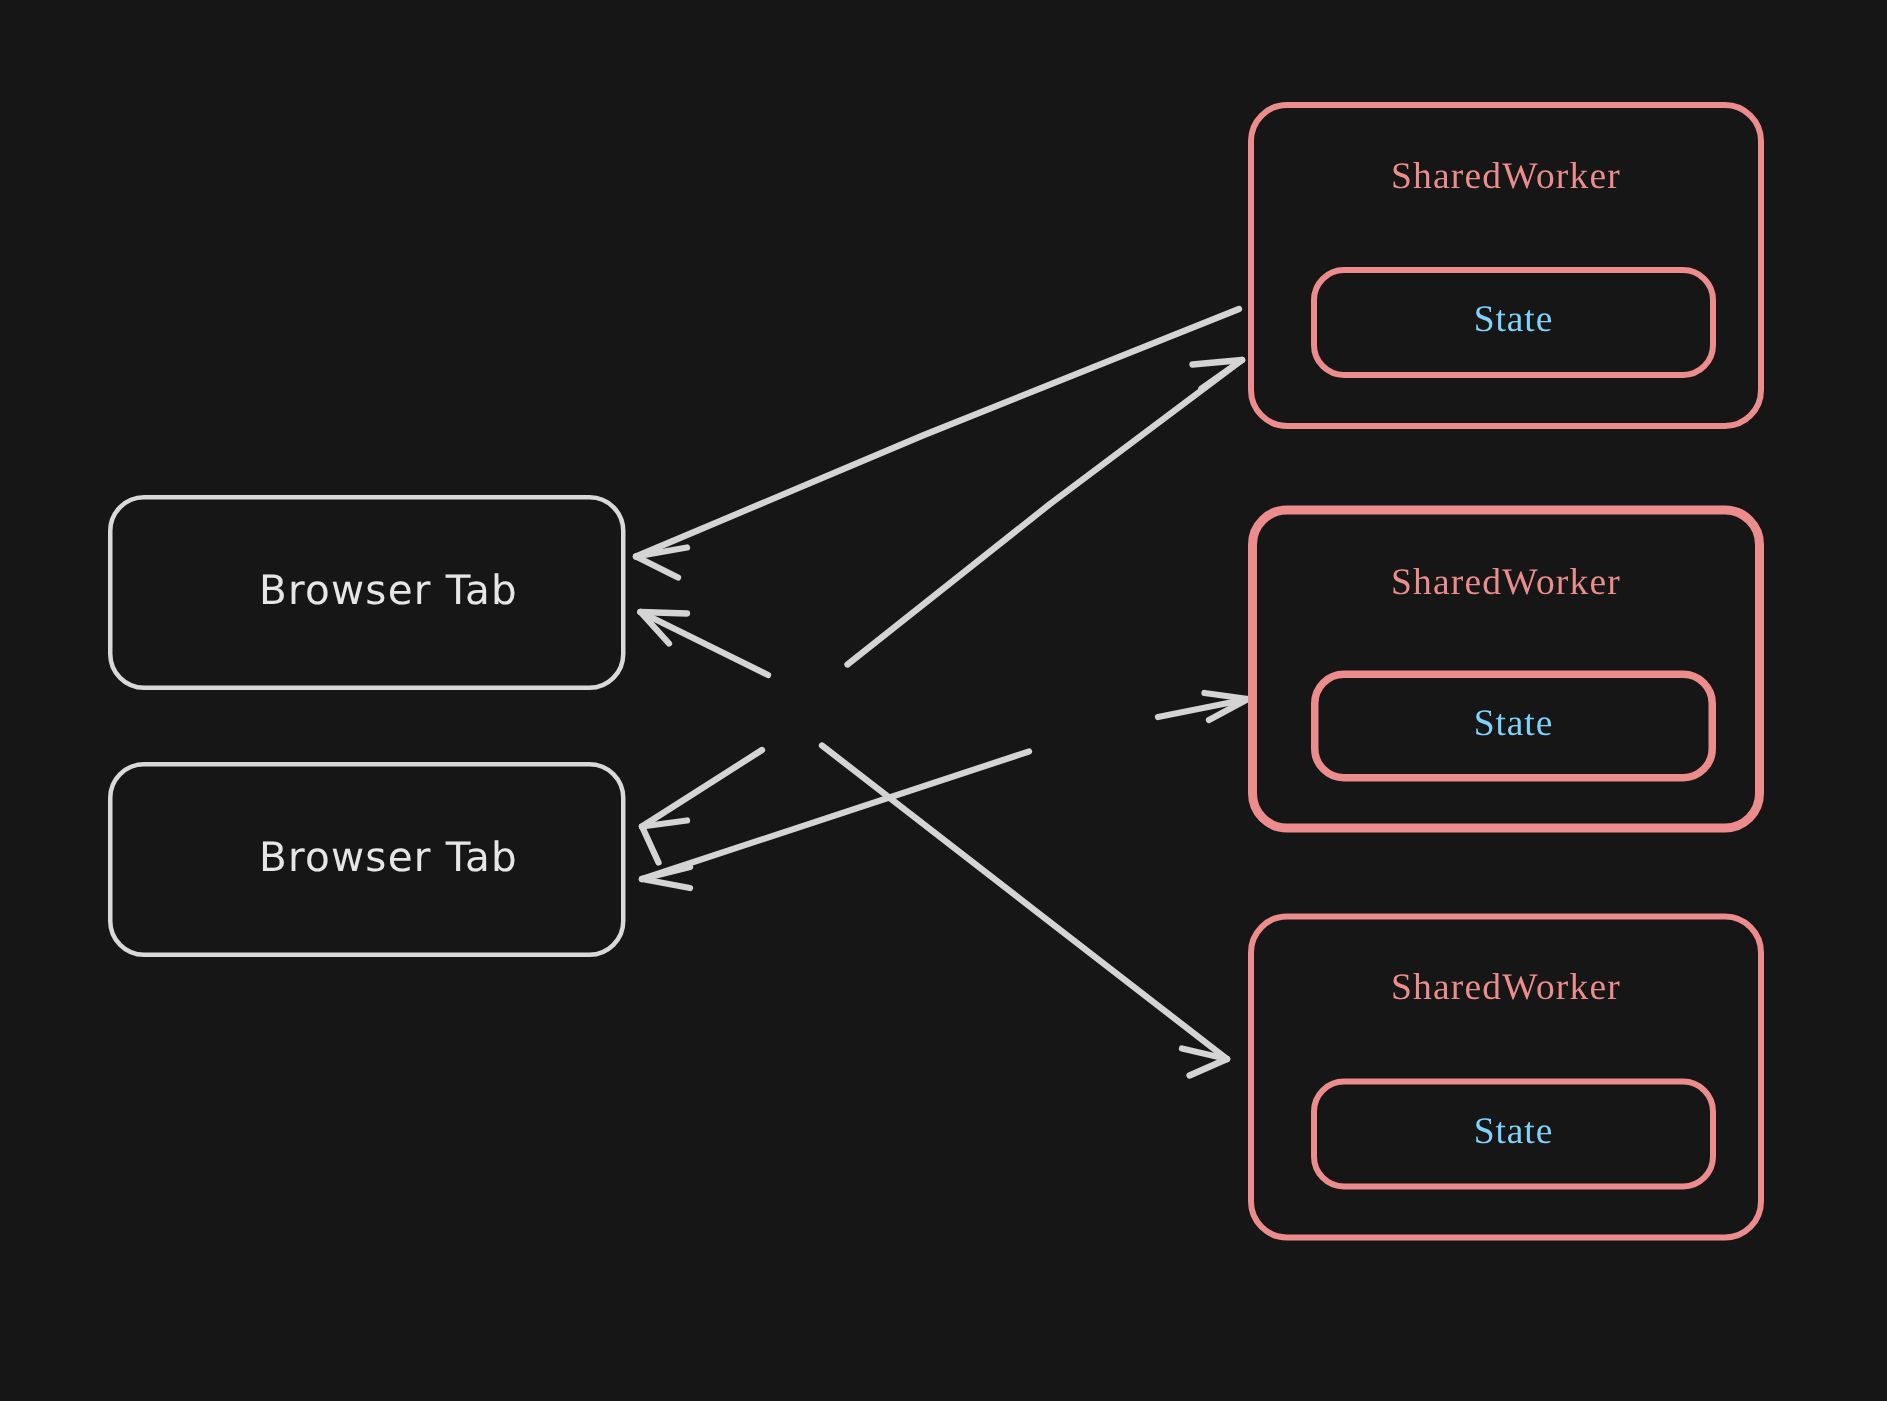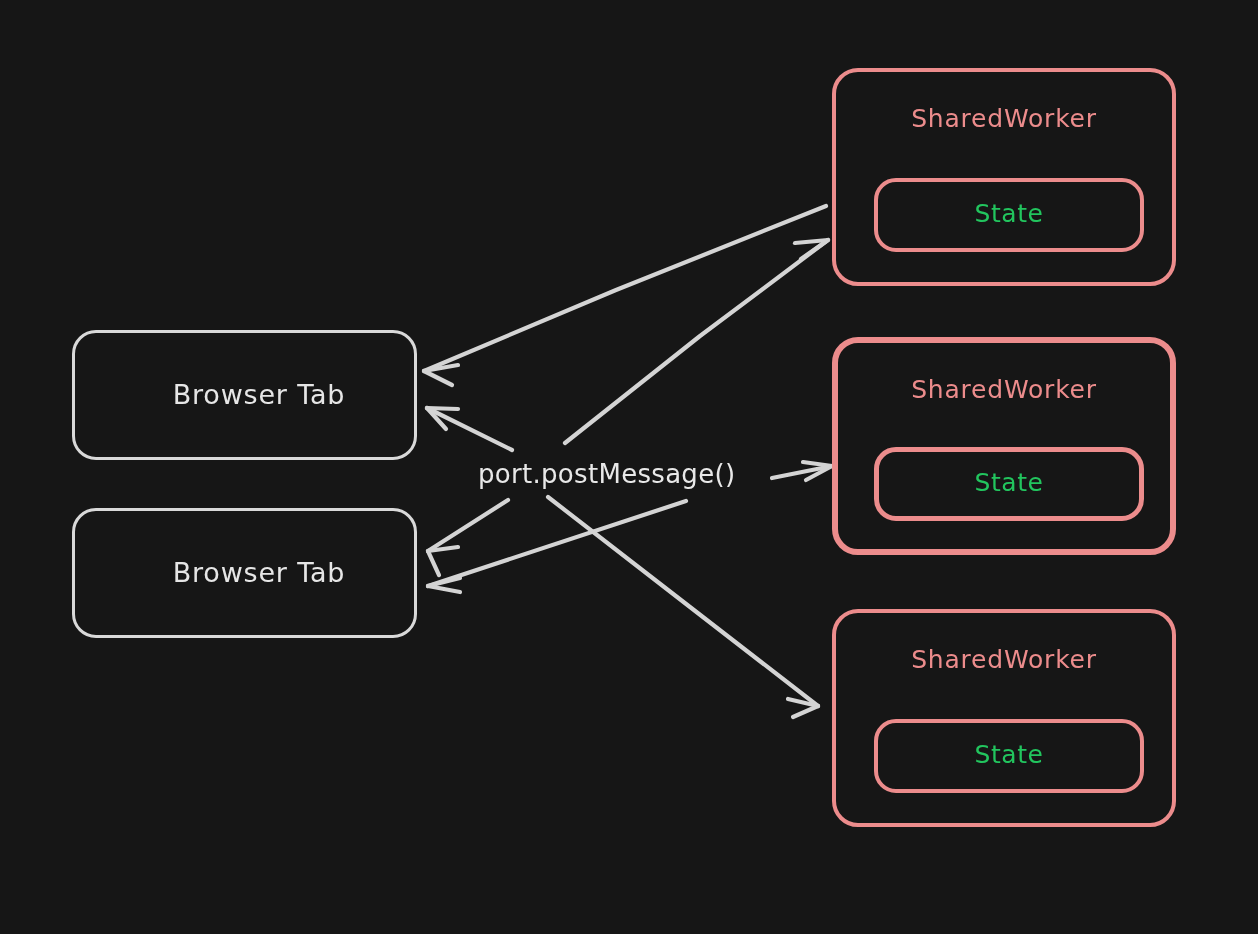--- a/index.html
+++ b/index.html
@@ -52,20 +52,21 @@
     font-size: 27px;
     top: 50%;
     transform: translateY(-52%);
     padding-left: 29px;
   }
 
   
   .worker-box {
     border: 4px solid #ec8c8c;
     border-radius: 26px;
+    font-family: Liberation Serif, serif;
   }
   .worker-box.thick {
     border-width: 6px;
   }
   .worker-title {
     color: #ec8c8c;
     font-size: 25px;
     top: 32px;
   }
 
@@ -79,21 +80,21 @@
   .state-box.thick {
     border-width: 5px;
   }
   .state-label {
     position: absolute;
     left: 0;
     right: 0;
     top: 50%;
     transform: translateY(-54%);
     text-align: center;
-    color: #22c55e;
+    color: #7dd3fc;
     font-size: 25px;
     white-space: nowrap;
     letter-spacing: 0.6px;
   }
 
   
   .edge-label {
     position: absolute;
     color: #e8e8e8;
     font-size: 26px;
@@ -188,15 +189,14 @@
     </div>
   </div>
 
   <div class="node worker-box" style="left:832px; top:609px; width:344px; height:218px;">
     <div class="node-label worker-title">SharedWorker</div>
     <div class="state-box" style="left:38px; top:106px; width:270px; height:74px;">
       <div class="state-label">State</div>
     </div>
   </div>
 
-  <div class="edge-label" style="left:478px; top:459px;">port.postMessage()</div>
 
 </div>
 
 </body></html>

